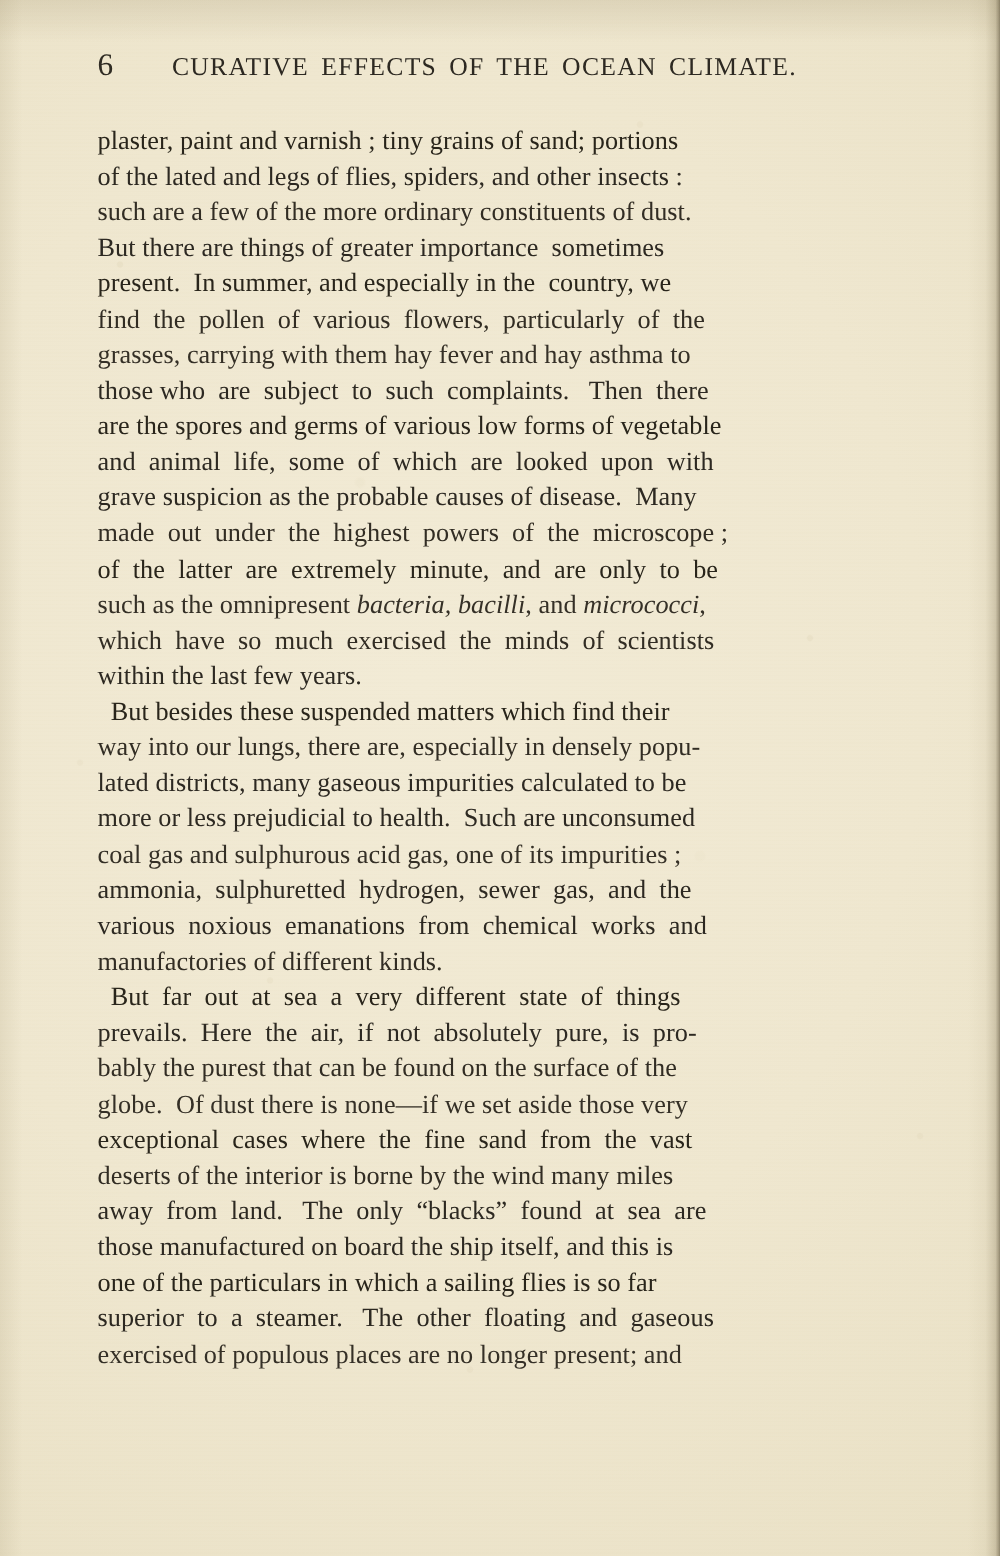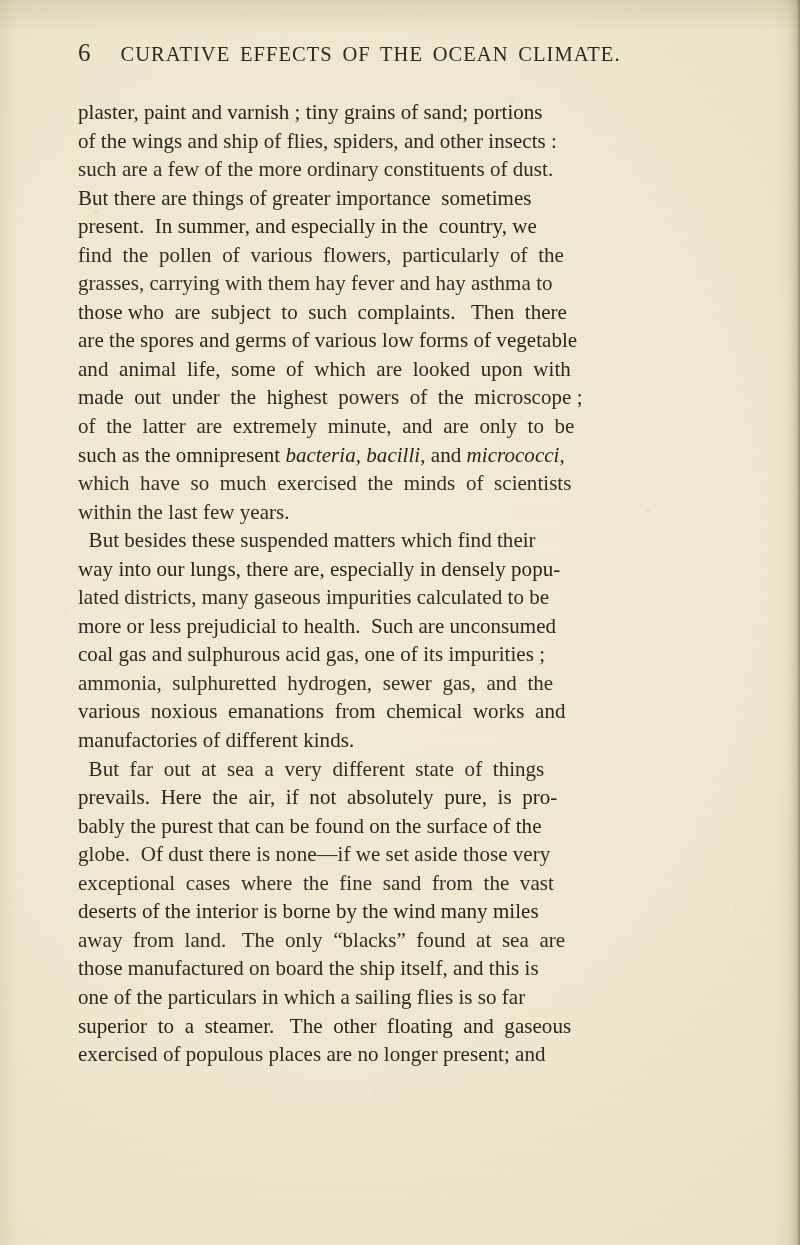--- a/index.html
+++ b/index.html
@@ -100,21 +100,21 @@
     display: flex;
     align-items: baseline;
   }
   .folio {
     font-size: 25px;
     line-height: 1;
     letter-spacing: 0;
     color: #2e2a22;
   }
   .head-title {
-    margin-left: 30px;
+    margin-left: 47px;
     font-size: 20.5px;
     line-height: 1;
     letter-spacing: 1.05px;
     word-spacing: 3.5px;
     color: #2b2720;
   }
 
   
   .textblock {
     position: absolute;
@@ -148,29 +148,30 @@
 
   <div class="content">
 
     <div class="running-head">
       <span class="folio">6</span>
       <span class="head-title">CURATIVE EFFECTS OF THE OCEAN CLIMATE.</span>
     </div>
 
     <div class="textblock">
         <div class="line">plaster, paint and varnish ; tiny grains of sand; portions</div>
-        <div class="line">of the wings and ship of flies, spiders, and other insects :</div>
+        <div class="line">of the lated and legs of flies, spiders, and other insects :</div>
         <div class="line">such are a few of the more ordinary constituents of dust.</div>
         <div class="line">But there are things of greater importance  sometimes</div>
         <div class="line">present.  In summer, and especially in the  country, we</div>
         <div class="line">find  the  pollen  of  various  flowers,  particularly  of  the</div>
         <div class="line">grasses, carrying with them hay fever and hay asthma to</div>
         <div class="line">those who  are  subject  to  such  complaints.   Then  there</div>
         <div class="line">are the spores and germs of various low forms of vegetable</div>
         <div class="line">and  animal  life,  some  of  which  are  looked  upon  with</div>
+        <div class="line">grave suspicion as the probable causes of disease.  Many</div>
         <div class="line">made  out  under  the  highest  powers  of  the  microscope ;</div>
         <div class="line">of  the  latter  are  extremely  minute,  and  are  only  to  be</div>
         <div class="line">such as the omnipresent <i>bacteria, bacilli</i>, and <i>micrococci</i>,</div>
         <div class="line">which  have  so  much  exercised  the  minds  of  scientists</div>
         <div class="line">within the last few years.</div>
         <div class="line">  But besides these suspended matters which find their</div>
         <div class="line">way into our lungs, there are, especially in densely popu-</div>
         <div class="line">lated districts, many gaseous impurities calculated to be</div>
         <div class="line">more or less prejudicial to health.  Such are unconsumed</div>
         <div class="line">coal gas and sulphurous acid gas, one of its impurities ;</div>

